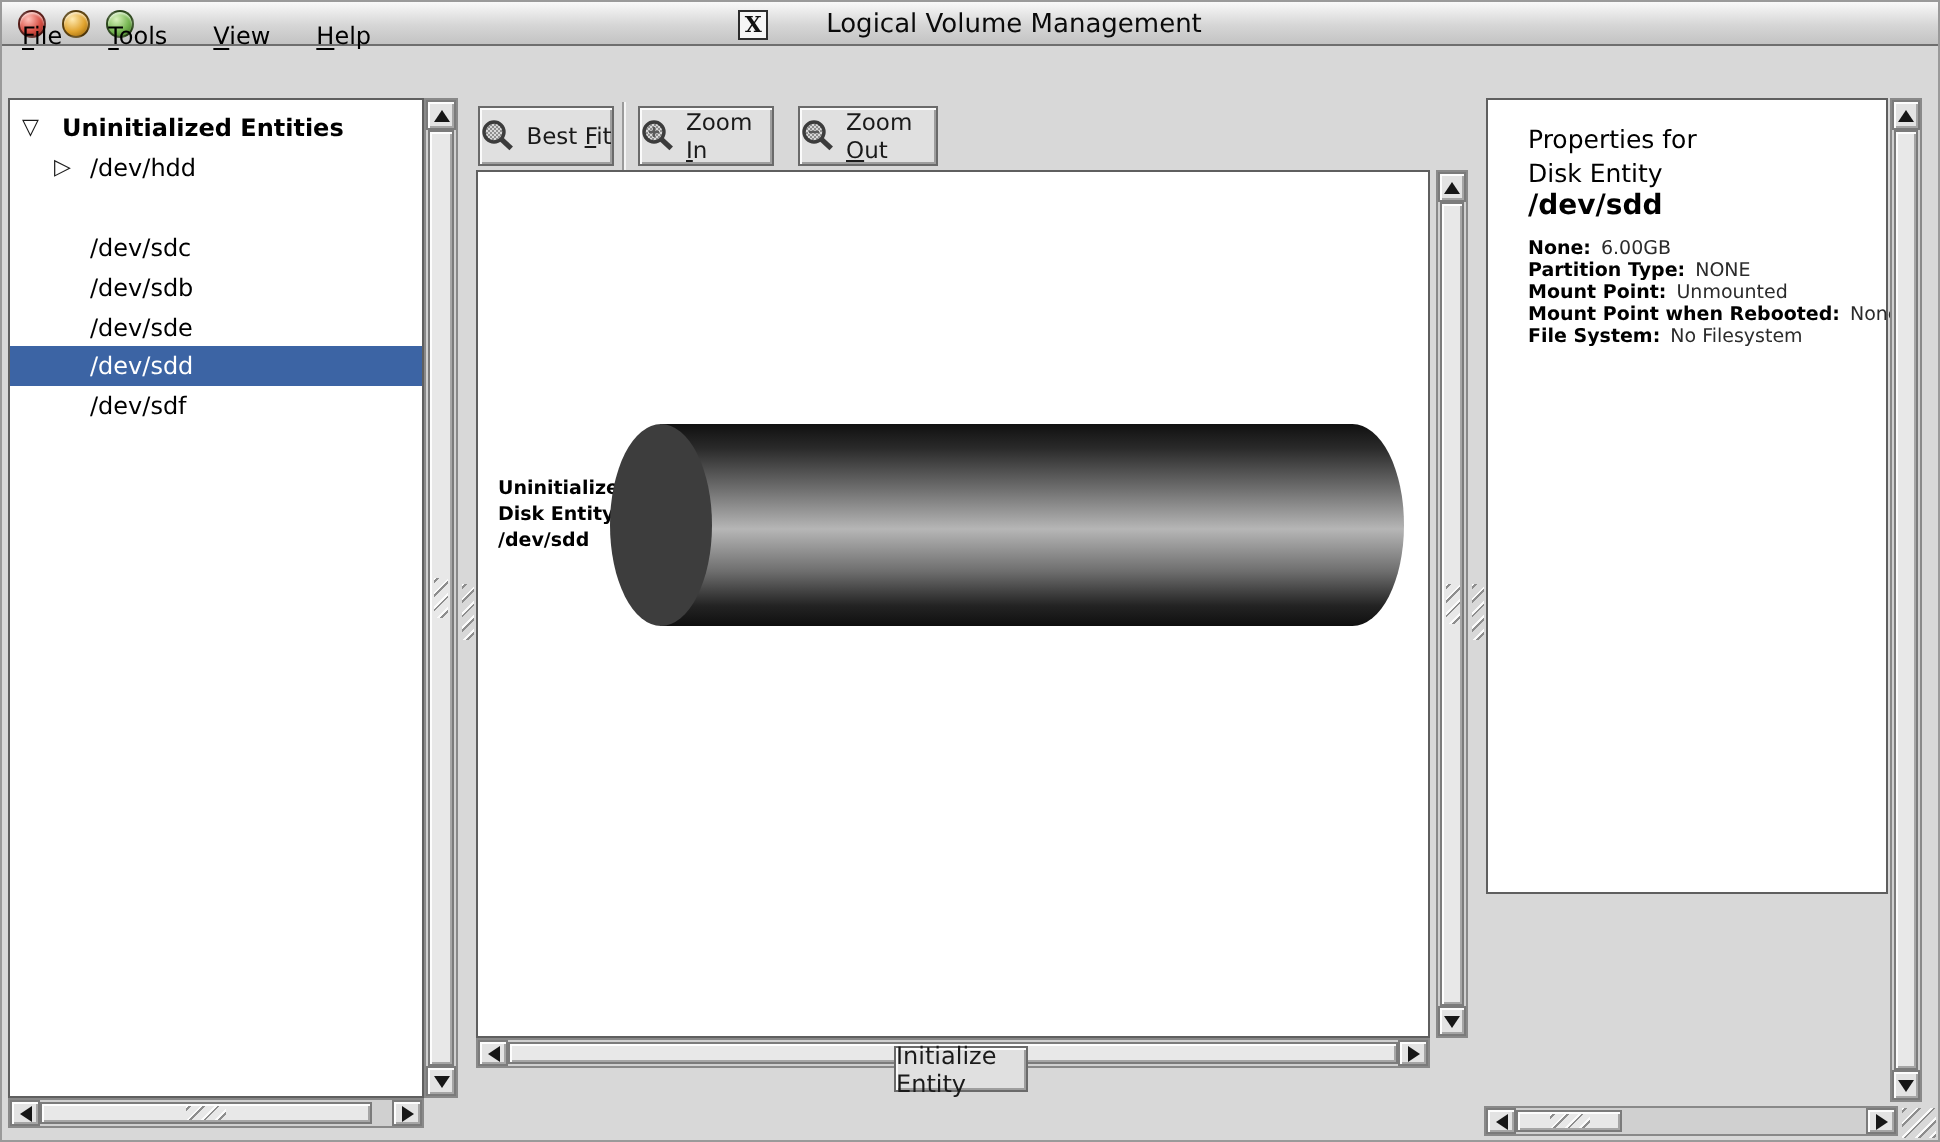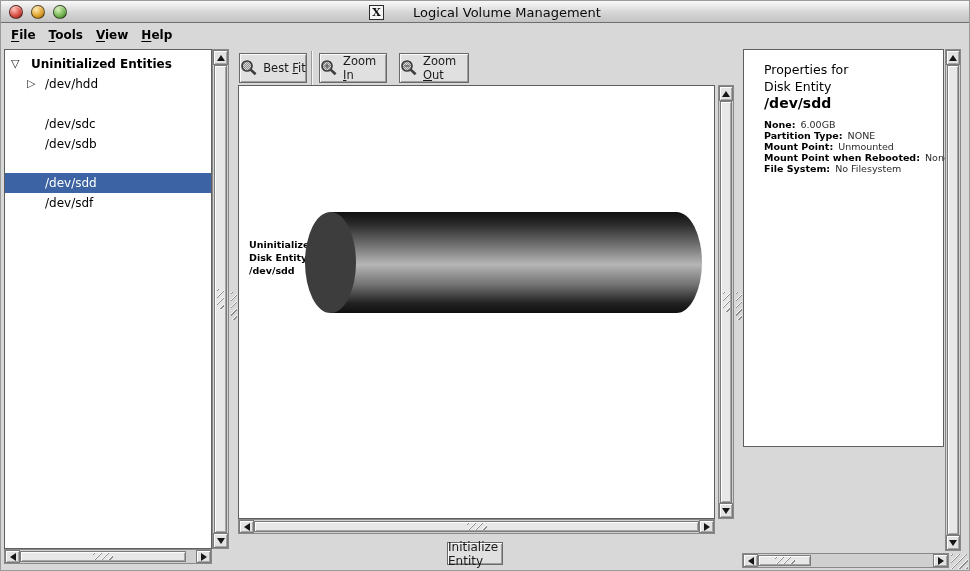--- a/index.html
+++ b/index.html
@@ -26,22 +26,22 @@
   .light.yellow { background:radial-gradient(circle at 35% 30%, #ffeab0, var(--light-yellow,#e0a32e) 55%, #8d5c08); }
   .light.green  { background:radial-gradient(circle at 35% 30%, #d9f2bd, var(--light-green,#77b753) 55%, #3a661e); }
   .title-group { position:absolute; left:0; right:0; top:0; height:22px;
                  display:flex; align-items:center; justify-content:center; gap:7px; }
   .x11-icon { display:inline-flex; align-items:center; justify-content:center;
               width:15px; height:15px; border:1px solid #2c2c2c; background:#f6f6f6;
               font-family:"DejaVu Serif","Liberation Serif",serif; font-size:11px; font-weight:bold; color:#111; }
   .title-text { font-size:13px; color:#0a0a0a;margin-left:22px; }
 
   
-  .menubar { position:absolute; left:0; top:22px; width:100%; height:24px;
-             display:flex; align-items:center; padding-left:8px; gap:0;font-weight:bold; }
+  .menubar { position:absolute; left:0; top:5px; width:100%; height:24px;
+             display:flex; align-items:center; padding-left:8px; gap:10px; }
   .menu-item { padding:2px 11px 2px 2px; cursor:default; }
   .menu-item u { text-underline-offset:2px; }
 
   
   .whitebox { position:absolute; background:#fff; border:1px solid #5f5f5f; }
   .btn3d {
     position:absolute; background:#e0e0e0; border:1px solid #6a6a6a;
     box-shadow:inset 1px 1px 0 #fbfbfb, inset -1px -1px 0 #9e9e9e;
     display:flex; align-items:center; justify-content:center; gap:5px;
     font-size:11.5px; color:#1a1a1a;
@@ -141,20 +141,23 @@
     <div class="tree-row" style="top:24px;">
       <span class="expander" style="left:22px;">▷</span>
       <span class="tree-label" style="left:40px;">/dev/hdd</span>
     </div>
     <div class="tree-row" style="top:64px;">
       <span class="tree-label" style="left:40px;">/dev/sdc</span>
     </div>
     <div class="tree-row" style="top:84px;">
       <span class="tree-label" style="left:40px;">/dev/sdb</span>
     </div>
+    <div class="tree-row" style="top:104px;">
+      <span class="tree-label" style="left:40px;">/dev/sde</span>
+    </div>
     <div class="tree-row selected" style="top:123px;">
       <span class="tree-label" style="left:40px;">/dev/sdd</span>
     </div>
     <div class="tree-row" style="top:143px;">
       <span class="tree-label" style="left:40px;">/dev/sdf</span>
     </div>
   </div>
 
   <div class="sb" style="left:211px;top:48px;width:17px;height:500px;">
     <div class="sb-btn t">
@@ -238,21 +241,21 @@
         <i class="tri left"></i>
       </div>
     <div class="thumb h" style="left:15px;right:15px;">
         <span class="hatch grip-h"></span>
       </div>
     <div class="sb-btn r">
         <i class="tri right"></i>
       </div>
   </div>
 
-  <div class="btn3d" style="left:446px;top:541px;width:56px;height:23px;font-size:12px;">
+  <div class="btn3d" style="left:446px;top:522px;width:67px;height:23px;font-size:12px;">
     <span>Initialize Entity</span>
   </div>
 
   <div class="splitter" style="left:734px;top:46px;height:517px;">
     <span class="hatch grip-v"></span>
   </div>
 
   <div class="whitebox" style="left:742px;top:48px;width:201px;height:398px;">
     <div class="prop-line" style="top:12px;">Properties for</div>
     <div class="prop-line" style="top:29px;">Disk Entity</div>

